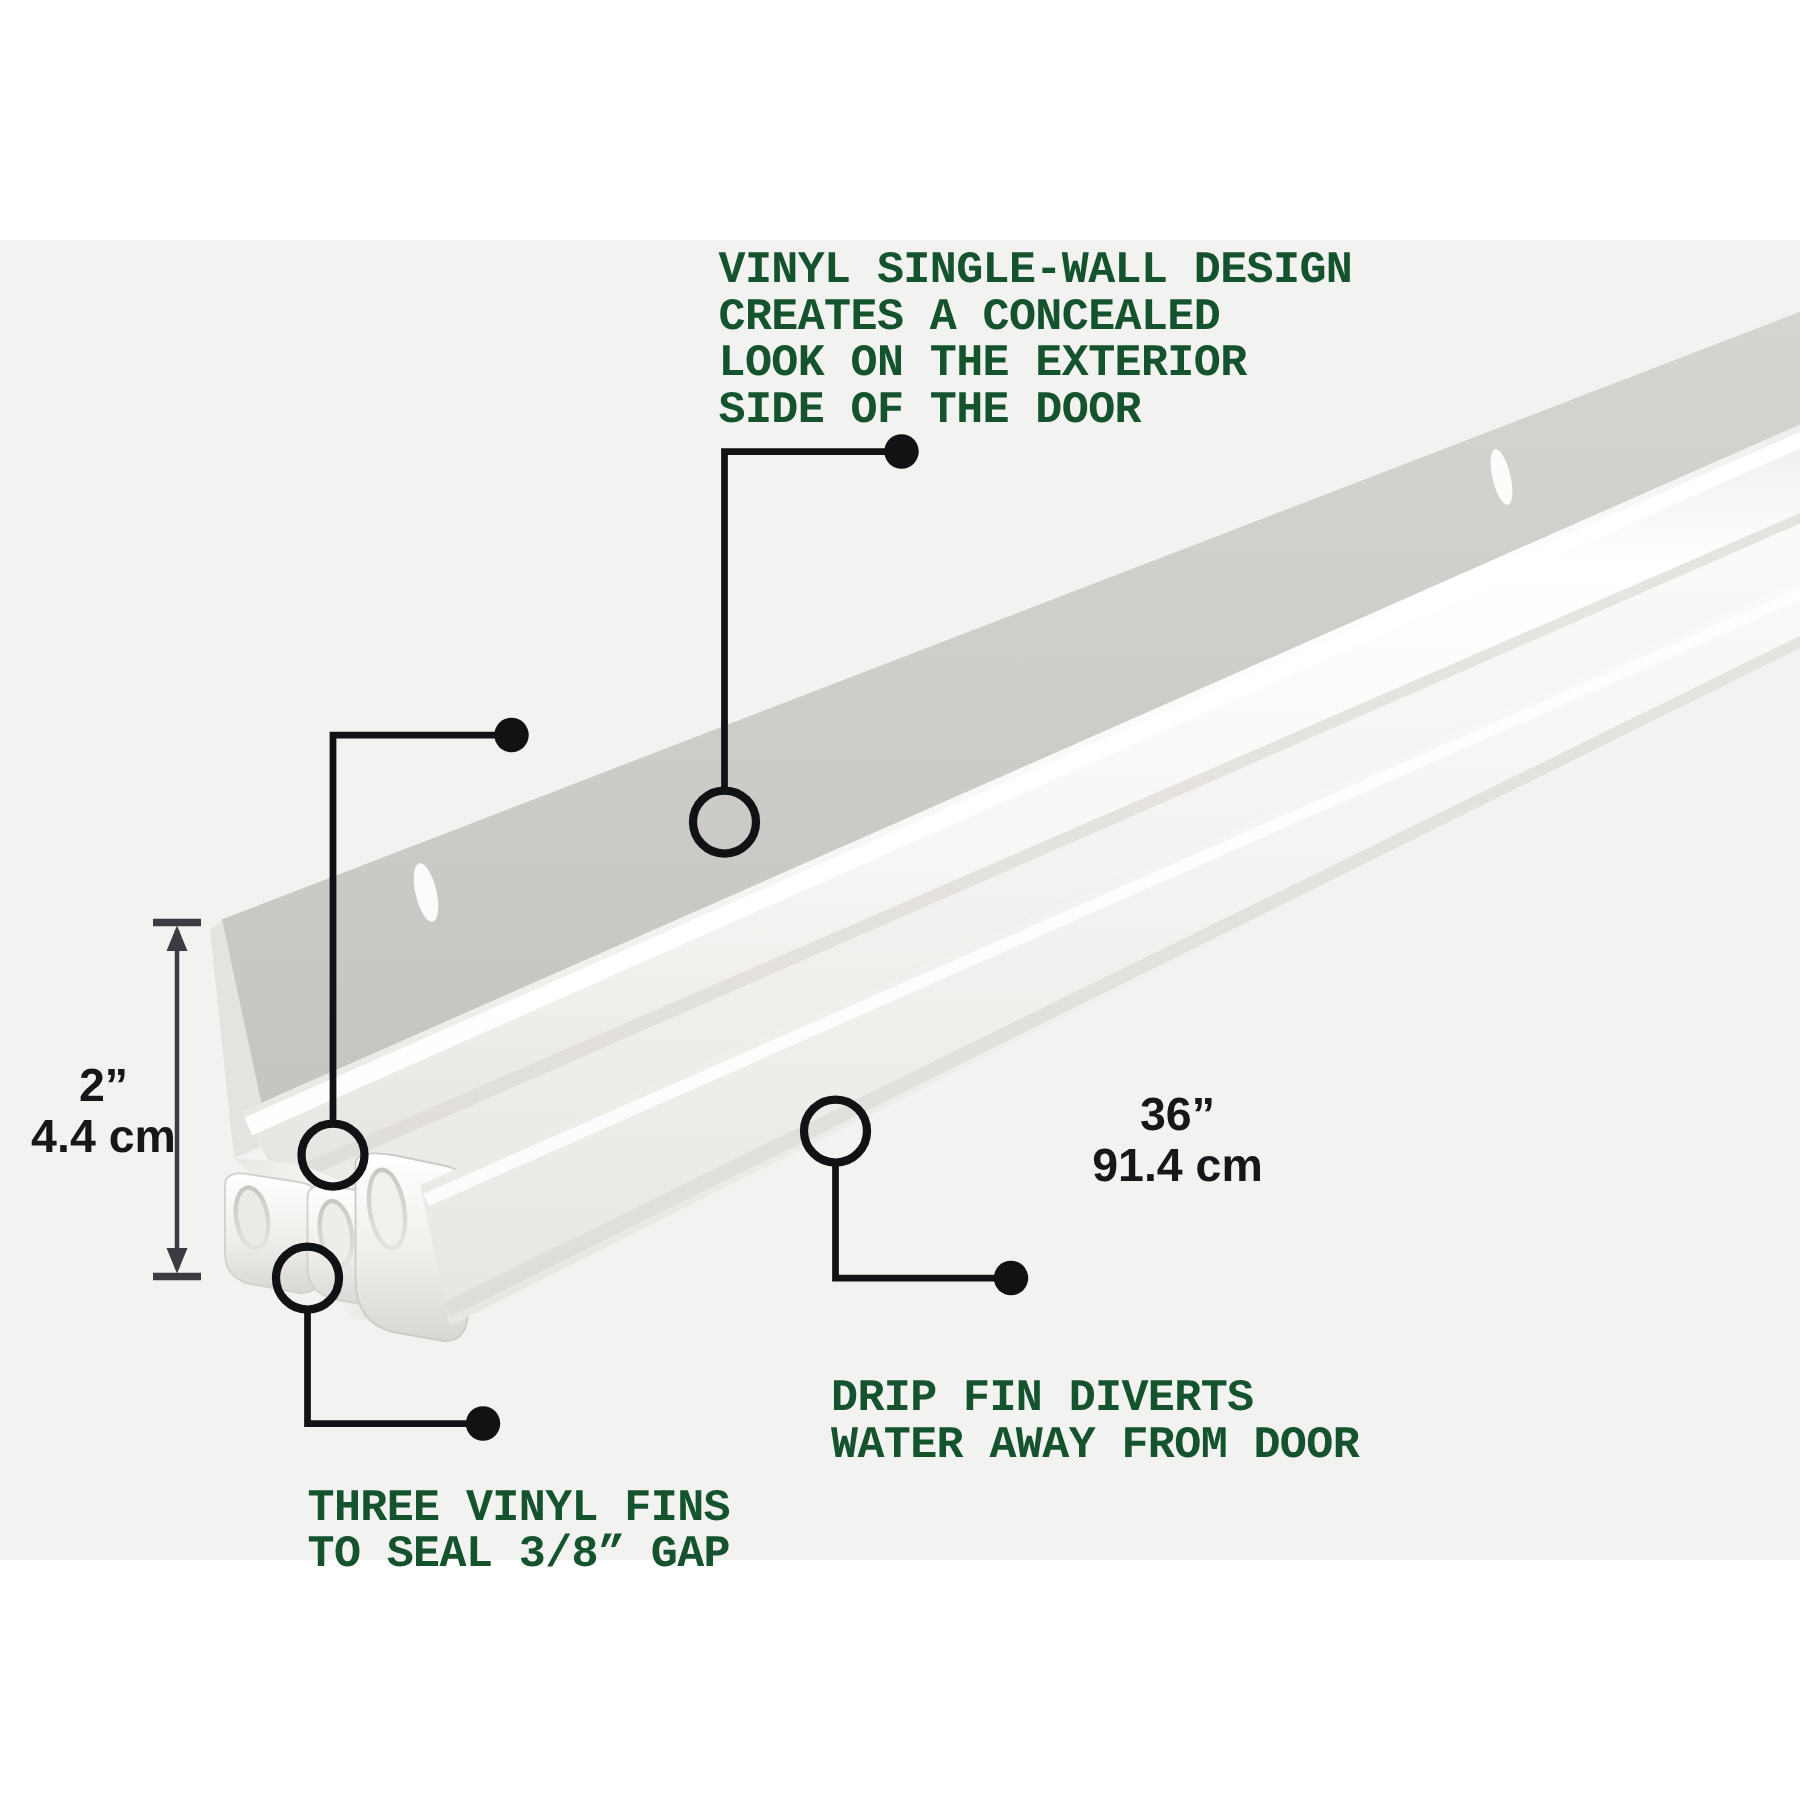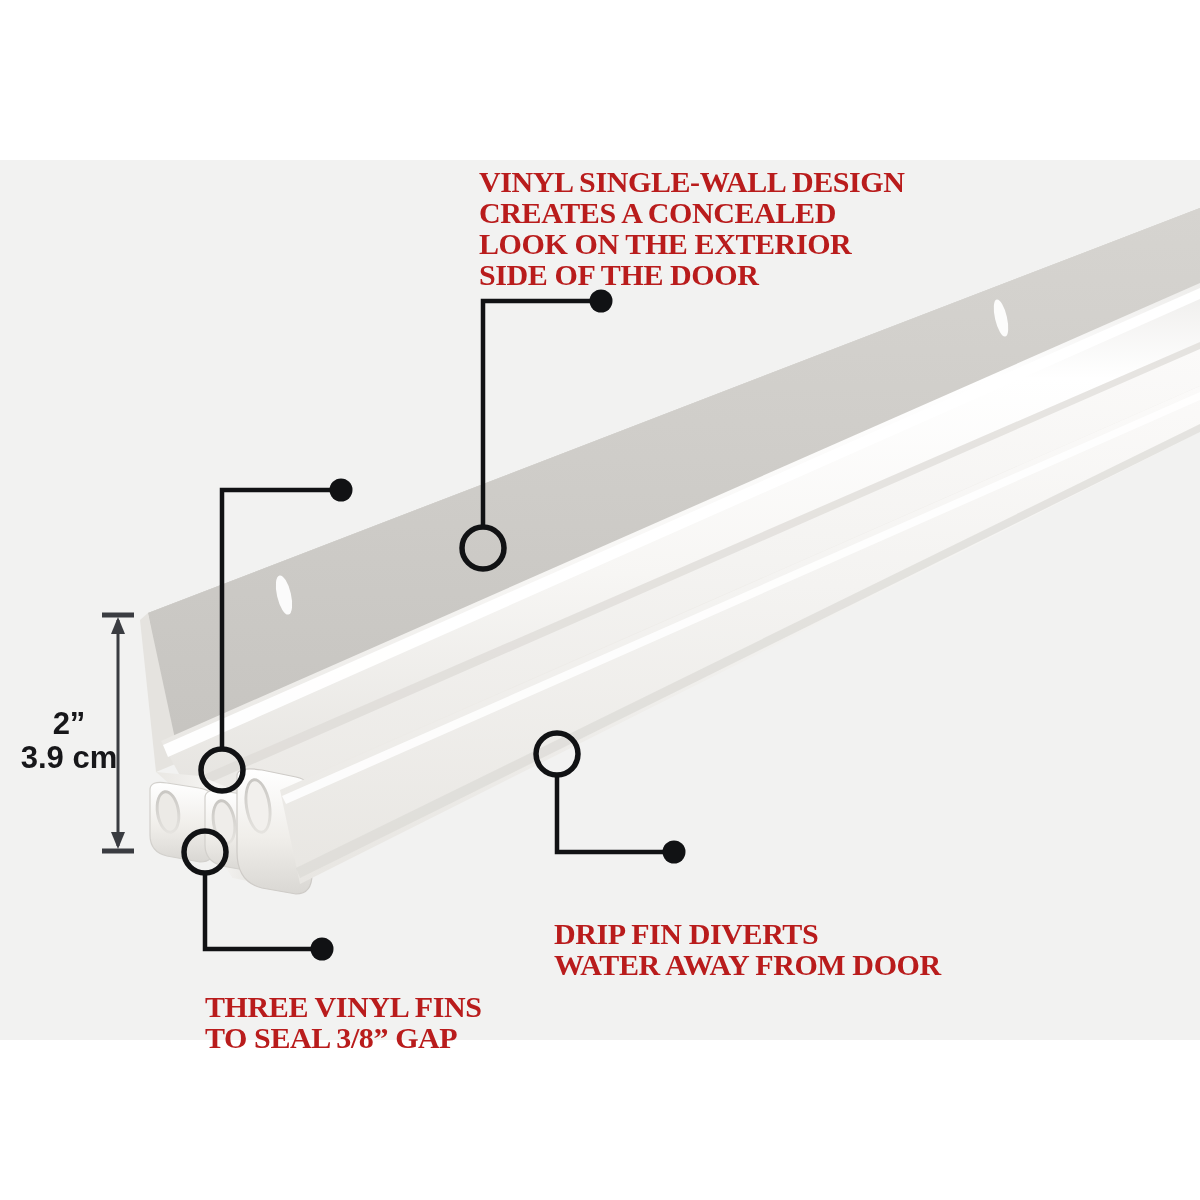--- a/index.html
+++ b/index.html
@@ -29,22 +29,22 @@
   }
   #product-svg, #callout-svg {
     position: absolute;
     left: 0;
     top: 0;
     width: 1200px;
     height: 1200px;
   }
   .callout-text {
     position: absolute;
-    color: #b91c1c;
-    font-family: Liberation Serif, serif;
+    color: #14532d;
+    font-family: Liberation Mono, monospace;
     font-weight: bold;
     font-size: 30px;
     line-height: 31px;
     letter-spacing: -0.4px;
     white-space: pre-line;
     text-transform: uppercase;
   }
   .dim-text {
     position: absolute;
     color: #17171a;
@@ -194,16 +194,17 @@
 LOOK ON THE EXTERIOR
 SIDE OF THE DOOR</div>
 
 
   <div class="callout-text" id="label-drip-fin">DRIP FIN DIVERTS
 WATER AWAY FROM DOOR</div>
 
   <div class="callout-text" id="label-three-fins">THREE VINYL FINS
 TO SEAL 3/8” GAP</div>
 
-  <div class="dim-text" id="dim-height"><span>2”</span><br><span>3.9 cm</span></div>
-
+  <div class="dim-text" id="dim-height"><span>2”</span><br><span>4.4 cm</span></div>
+
+  <div class="dim-text" id="dim-length"><span>36”</span><br><span>91.4 cm</span></div>
 
 </div>
 
 </body></html>

